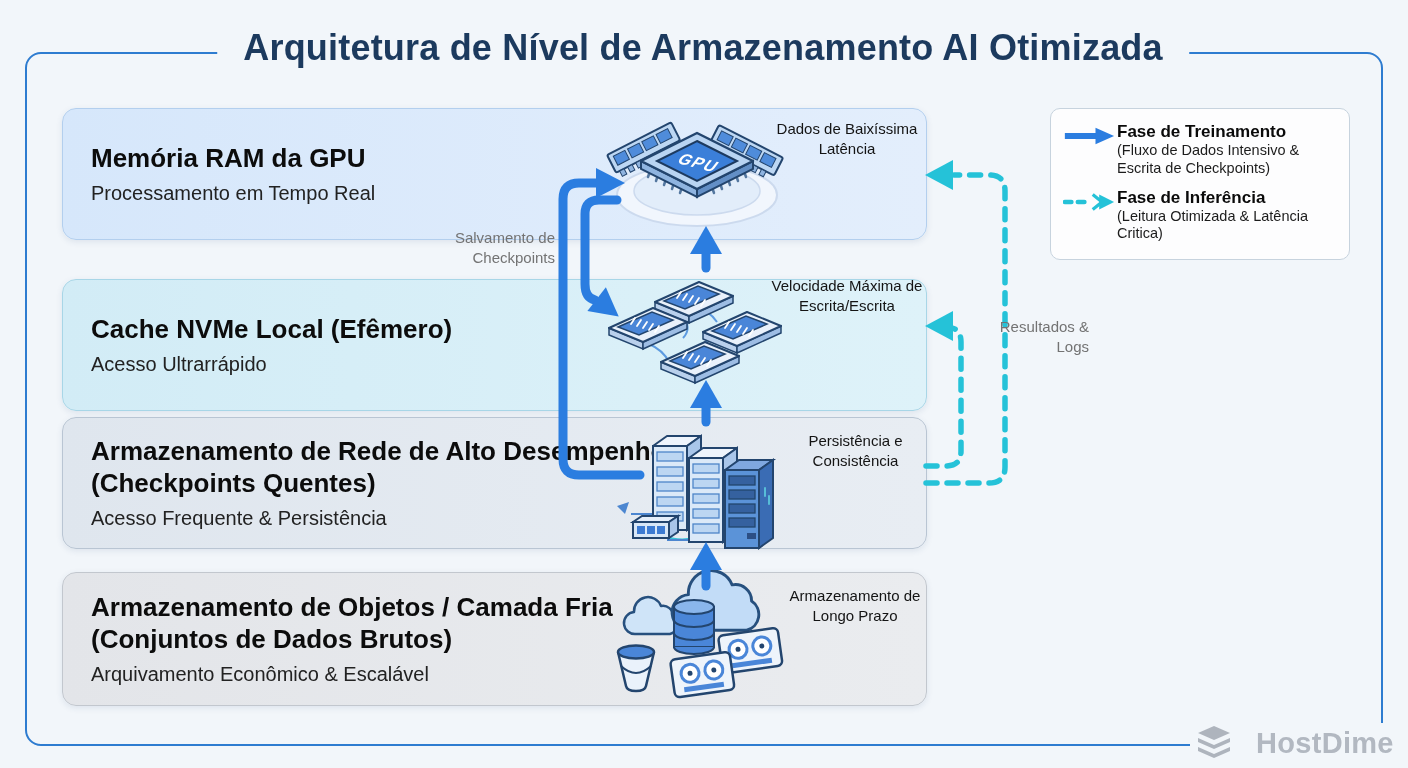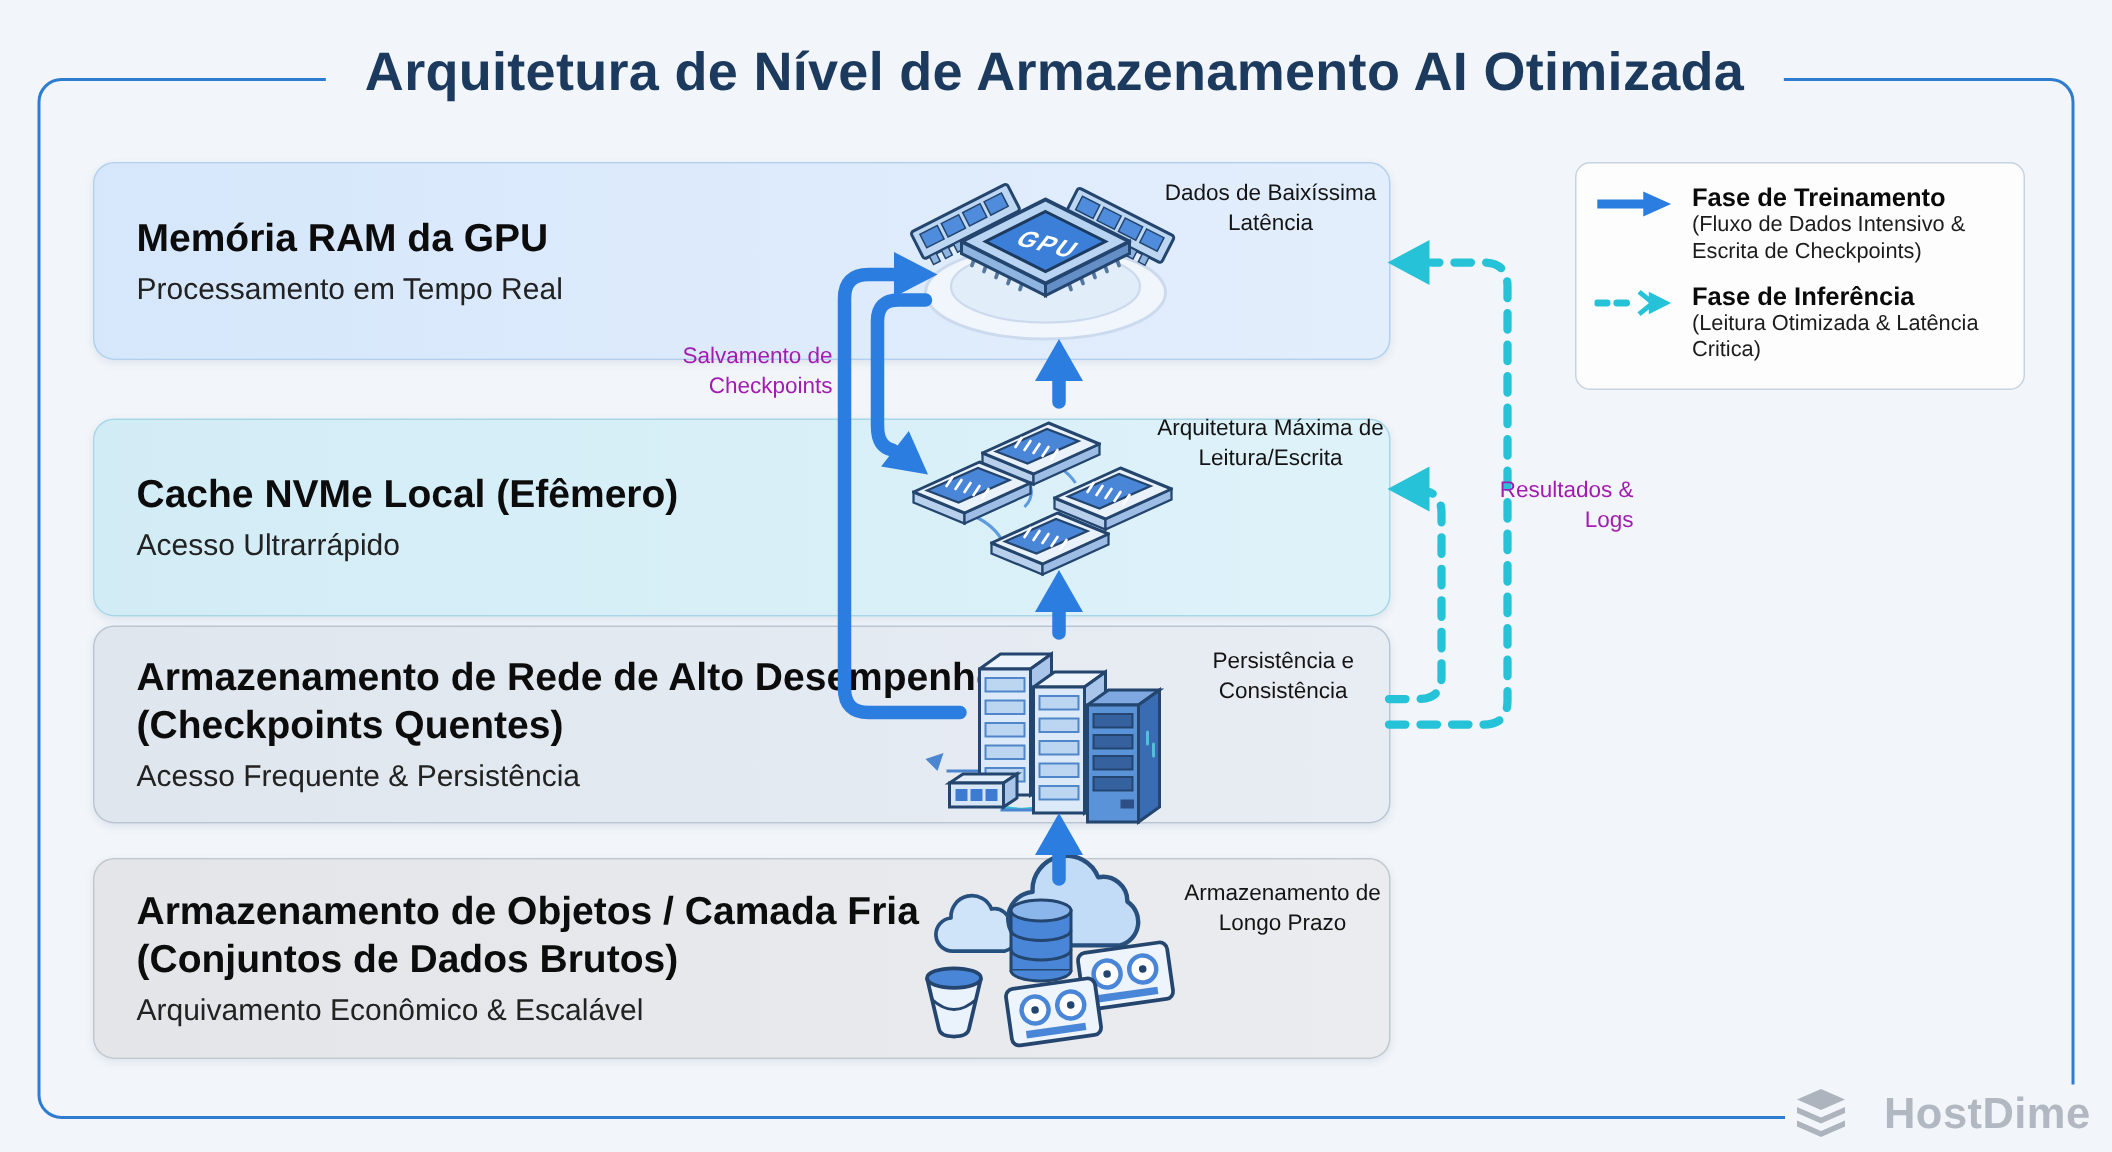--- a/index.html
+++ b/index.html
@@ -26,29 +26,29 @@
   .tier2{top:262px;height:132px;background:linear-gradient(90deg,#d2ecf6,#def2f9);border:1.5px solid #a8d6e7;margin-top:17px;}
   .tier3{top:417px;height:132px;background:linear-gradient(90deg,#dfe6ee,#e8edf3);border:1.5px solid #b9c5d3;}
   .tier4{top:572px;height:134px;background:linear-gradient(90deg,#e3e5e9,#eaecef);border:1.5px solid #c2c7ce;}
   .tier-title{font-size:26px;font-weight:700;color:#0c0c0c;width:580px;line-height:1.22;}
   .tier-sub{font-size:20px;color:#222;margin-top:7px;}
   .badge{position:absolute;z-index:2;font-size:15px;color:#141414;text-align:center;line-height:1.32;}
   .badge1{left:772px;top:119px;width:150px;}
   .badge2{left:762px;top:276px;width:170px;}
   .badge3{left:788px;top:431px;width:135px;}
   .badge4{left:780px;top:586px;width:150px;}
-  .flow-label{position:absolute;z-index:5;font-size:15px;color:#a21caf;line-height:1.32;}
+  .flow-label{position:absolute;z-index:5;font-size:15px;color:#737373;line-height:1.32;}
   .label-salvamento{left:430px;top:228px;width:125px;text-align:right;}
   .label-resultados{left:984px;top:317px;width:105px;text-align:right;}
   .legend{
     position:absolute;left:1050px;top:108px;width:300px;height:152px;background:#fdfdfe;
     border:1.5px solid #c7d3de;border-radius:10px;box-sizing:border-box;
     padding:13px 10px 8px 12px;z-index:2;
   }
-  .legend-row{display:flex;gap:13px;margin-bottom:10px;}
+  .legend-row{display:flex;gap:2px;margin-bottom:10px;}
   .legend-arrow{flex:0 0 52px;padding-top:3px;}
   .legend-title{font-size:17px;font-weight:700;color:#0a0a0a;}
   .legend-desc{font-size:14.5px;color:#1c1c1c;line-height:1.23;}
   .icon{position:absolute;z-index:3;}
   .icon-gpu{left:597px;top:103px;}
   .icon-nvme{left:597px;top:266px;}
   .icon-servers{left:597px;top:418px;}
   .icon-cloud{left:612px;top:570px;}
   .arrows{position:absolute;left:0;top:0;z-index:4;pointer-events:none;}
   .logo{
@@ -77,21 +77,21 @@
   <section class="tier tier3">
     <div class="tier-title">Armazenamento de Rede de Alto Desempenho (Checkpoints Quentes)</div>
     <div class="tier-sub">Acesso Frequente &amp; Persistência</div>
   </section>
   <section class="tier tier4">
     <div class="tier-title">Armazenamento de Objetos / Camada Fria (Conjuntos de Dados Brutos)</div>
     <div class="tier-sub">Arquivamento Econômico &amp; Escalável</div>
   </section>
 
   <div class="badge badge1">Dados de Baixíssima Latência</div>
-  <div class="badge badge2">Arquitetura Máxima de Leitura/Escrita</div>
+  <div class="badge badge2">Velocidade Máxima de Escrita/Escrita</div>
   <div class="badge badge3">Persistência e Consistência</div>
   <div class="badge badge4">Armazenamento de Longo Prazo</div>
 
   <div class="flow-label label-salvamento">Salvamento de Checkpoints</div>
   <div class="flow-label label-resultados">Resultados &amp; Logs</div>
 
   <aside class="legend">
     <div class="legend-row">
       <svg class="legend-arrow" width="52" height="22" viewBox="0 0 56 22">
         <line x1="2" y1="11" x2="36" y2="11" stroke="#2b7de0" stroke-width="6.5"></line>

